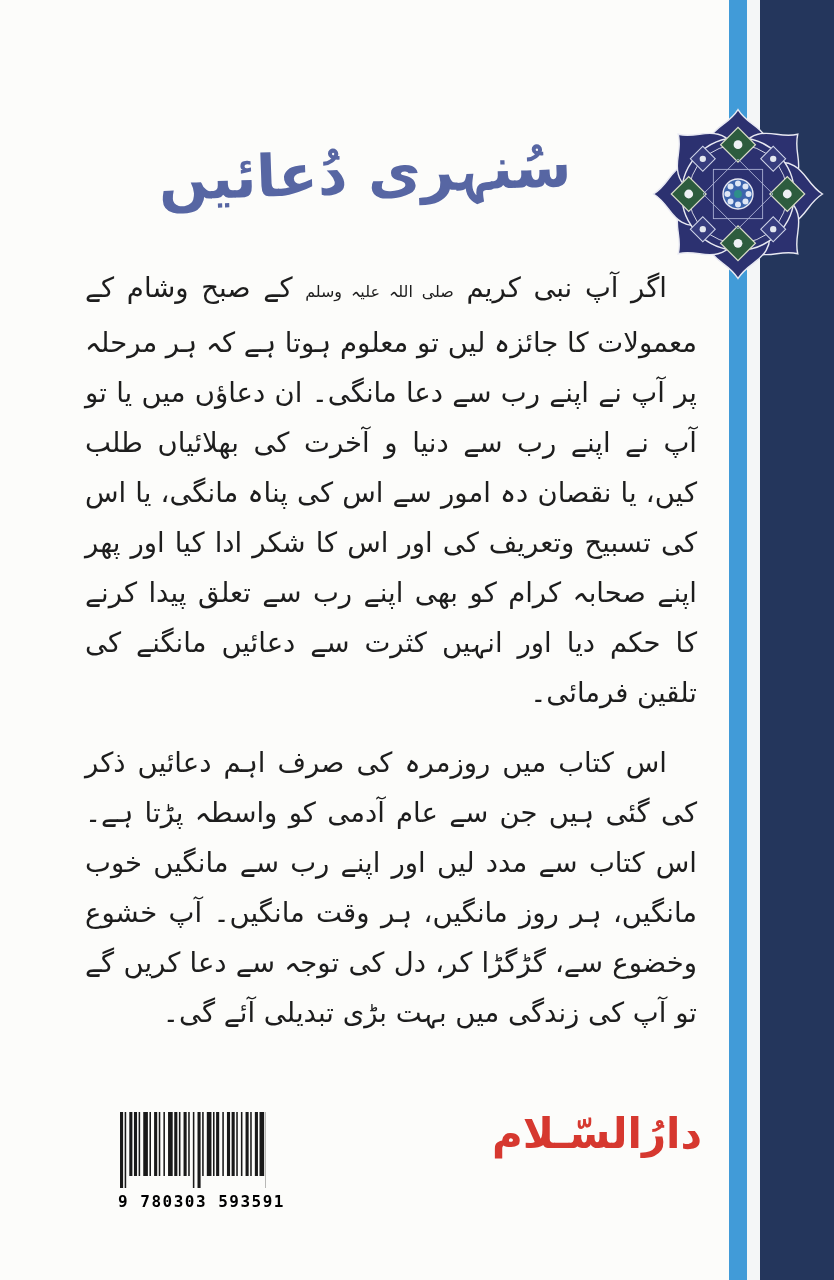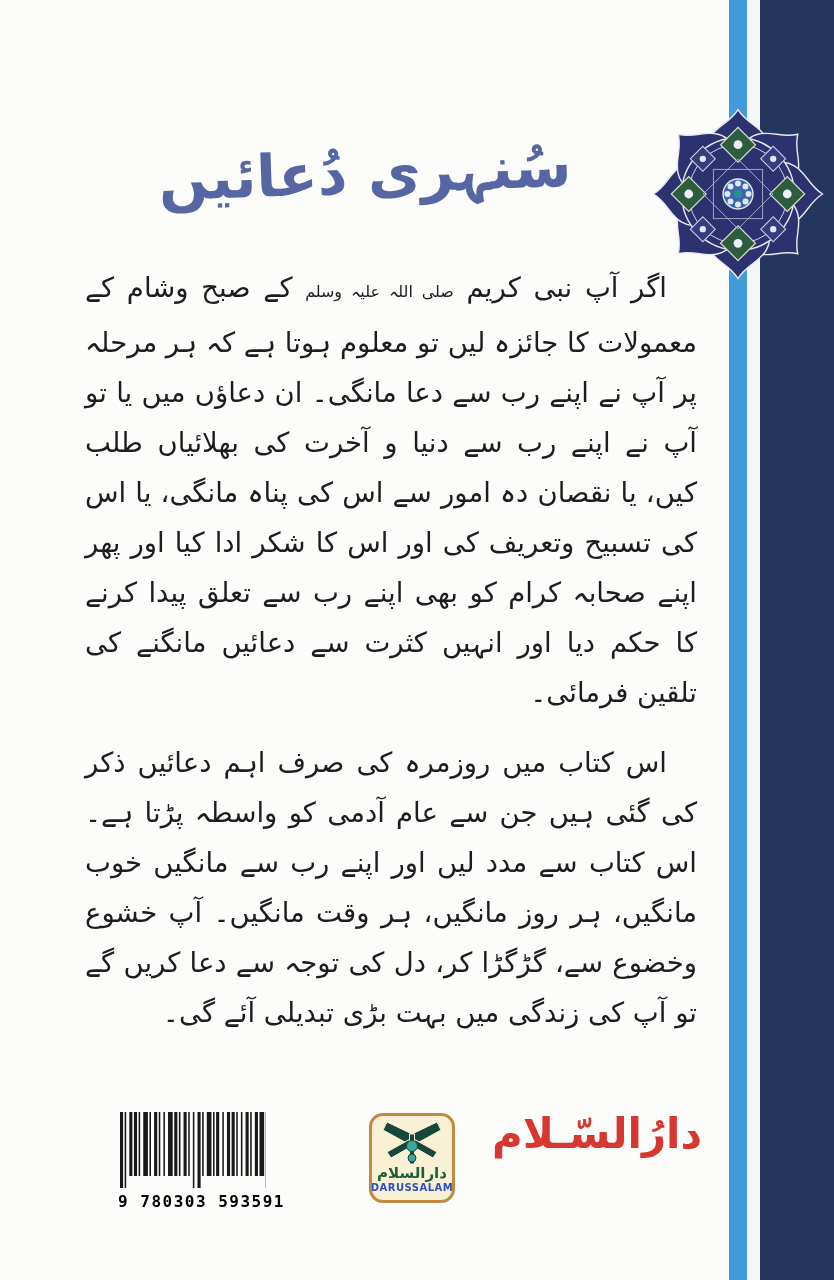--- a/index.html
+++ b/index.html
@@ -173,35 +173,18 @@
         <rect x="129.55" y="2" width="3.10" height="64" fill="#191919"></rect>
         <rect x="134.20" y="2" width="1.55" height="64" fill="#191919"></rect>
         <rect x="138.85" y="2" width="3.10" height="64" fill="#191919"></rect>
         <rect x="143.50" y="2" width="4.65" height="64" fill="#191919"></rect>
         <rect x="149.70" y="2" width="1.55" height="76" fill="#191919"></rect>
         <rect x="154.35" y="2" width="3.10" height="76" fill="#191919"></rect>
       </svg>
     <div class="barcode-number">9 780303 593591</div>
   </div>
 
-  <div class="badge">
-    <div class="book-icon">
-      <svg width="70" height="46" viewBox="0 0 70 46">
-        <g fill="#17463a" stroke="#f8f1d6" stroke-width="1">
-          <path d="M35,14 L10,2 L6,10 L35,26 Z"></path>
-          <path d="M35,14 L60,2 L64,10 L35,26 Z"></path>
-          <path d="M35,26 L14,38 L10,32 L35,18 Z"></path>
-          <path d="M35,26 L56,38 L60,32 L35,18 Z"></path>
-          <rect x="32.5" y="14" width="5" height="30"></rect>
-        </g>
-        <circle cx="35" cy="26" r="5.5" fill="#3ba8a0" stroke="#17463a" stroke-width="1"></circle>
-        <circle cx="35" cy="38" r="4" fill="#3ba8a0" stroke="#17463a" stroke-width="1"></circle>
-      </svg>
-    </div>
-    <div class="badge-kufic">دارالسلام</div>
-    <div class="badge-latin">DARUSSALAM</div>
-  </div>
 
   <div class="publisher">
     <div class="publisher-calligraphy">دارُالسّـلام</div>
   </div>
 
 </div>
 
 </body></html>

